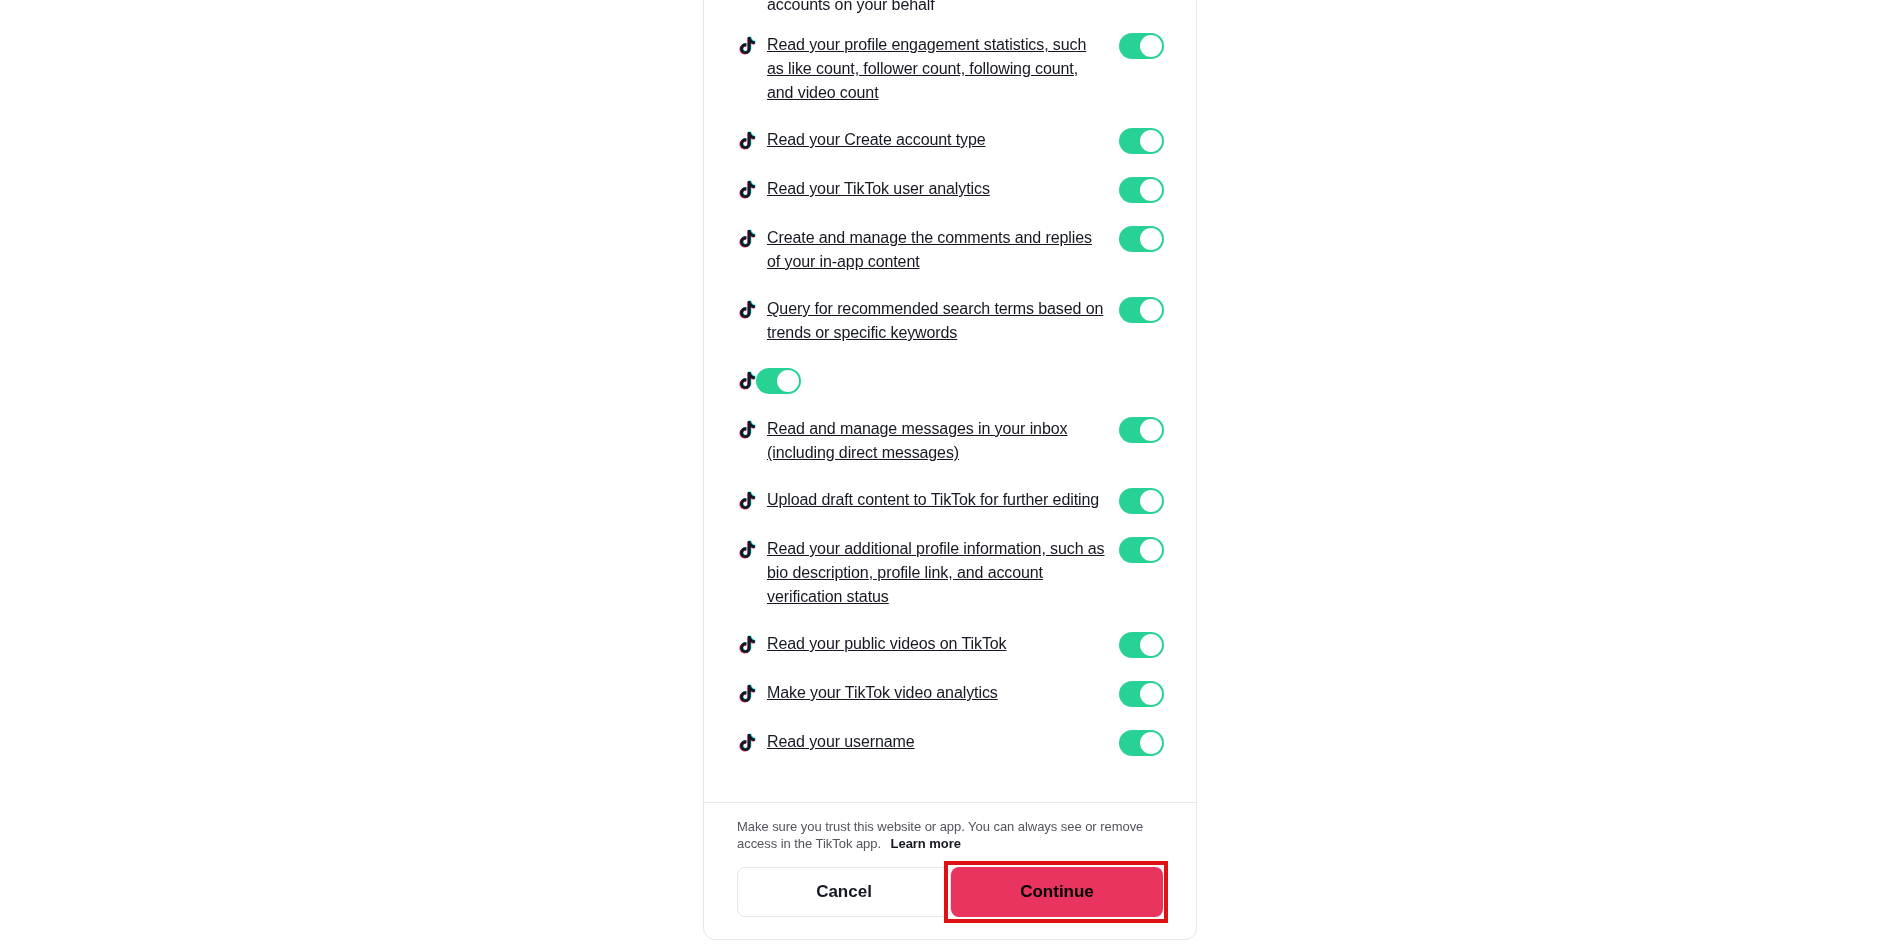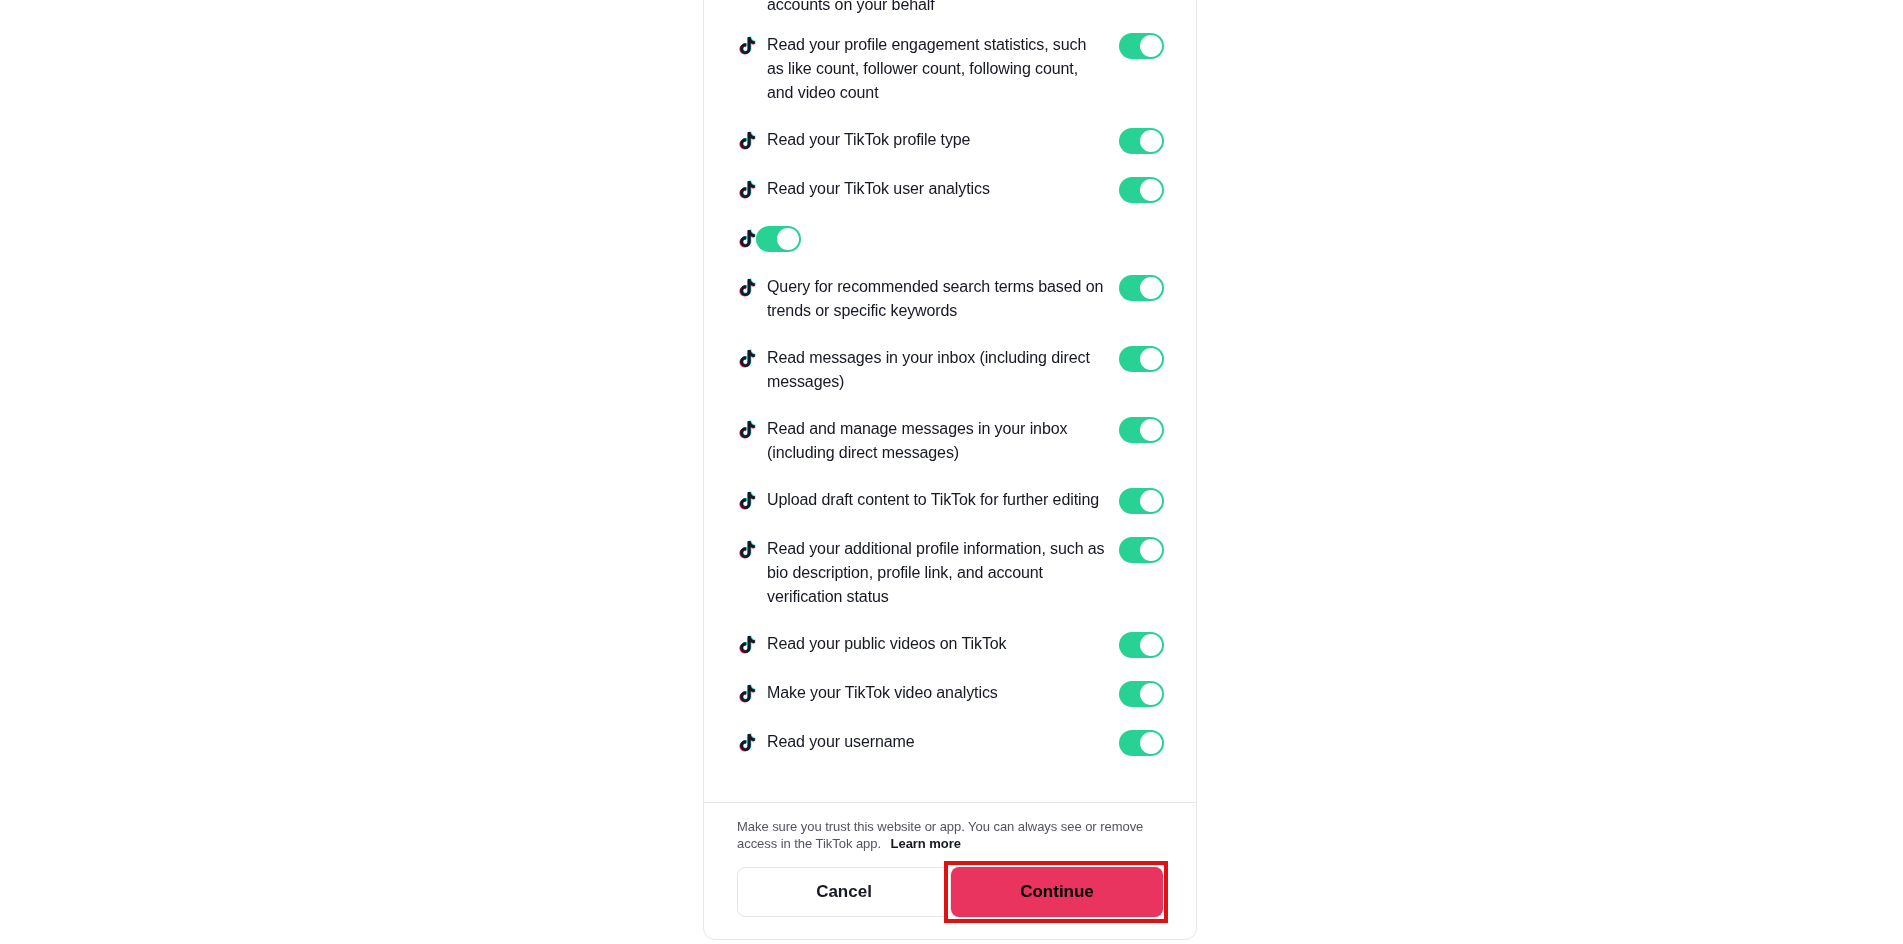--- a/index.html
+++ b/index.html
@@ -56,20 +56,21 @@
 
   .perm-label {
     flex: 1;
     margin-left: 11px;
     margin-right: 12px;
     font-size: 16px;
     line-height: 24px;
     color: #161823;
     letter-spacing: -0.1px;
     max-width: 340px;
+    text-decoration: underline;
   }
 
   .toggle {
     flex: 0 0 45px;
     width: 45px;
     height: 26px;
     border-radius: 13px;
     background: #27d294;
     position: relative;
     margin-top: 0;
@@ -170,21 +171,21 @@
         <div class="perm-row">
     <span class="tiktok-icon">
       <svg viewBox="0 0 24 24" aria-hidden="true">
         <g>
           <path fill="#25f4ee" transform="translate(1,-0.6)" d="M12.525.02c1.31-.02 2.61-.01 3.91-.02.08 1.53.63 3.09 1.75 4.17 1.12 1.11 2.7 1.62 4.24 1.79v4.03c-1.44-.05-2.89-.35-4.2-.97-.57-.26-1.1-.59-1.62-.93-.01 2.92.01 5.84-.02 8.75-.08 1.4-.54 2.79-1.35 3.94-1.31 1.92-3.58 3.17-5.91 3.21-1.43.08-2.86-.31-4.08-1.03-2.02-1.19-3.44-3.37-3.65-5.71-.02-.5-.03-1-.01-1.49.18-1.9 1.12-3.72 2.58-4.96 1.66-1.44 3.98-2.13 6.15-1.72.02 1.48-.04 2.96-.04 4.44-.99-.32-2.15-.23-3.02.37-.63.41-1.11 1.04-1.36 1.75-.21.51-.15 1.07-.14 1.61.24 1.64 1.82 3.02 3.5 2.87 1.12-.01 2.19-.66 2.77-1.61.19-.33.4-.67.41-1.06.1-1.79.06-3.57.07-5.36.01-4.03-.01-8.05.02-12.07z"></path>
           <path fill="#fe2c55" transform="translate(-1,0.8)" d="M12.525.02c1.31-.02 2.61-.01 3.91-.02.08 1.53.63 3.09 1.75 4.17 1.12 1.11 2.7 1.62 4.24 1.79v4.03c-1.44-.05-2.89-.35-4.2-.97-.57-.26-1.1-.59-1.62-.93-.01 2.92.01 5.84-.02 8.75-.08 1.4-.54 2.79-1.35 3.94-1.31 1.92-3.58 3.17-5.91 3.21-1.43.08-2.86-.31-4.08-1.03-2.02-1.19-3.44-3.37-3.65-5.71-.02-.5-.03-1-.01-1.49.18-1.9 1.12-3.72 2.58-4.96 1.66-1.44 3.98-2.13 6.15-1.72.02 1.48-.04 2.96-.04 4.44-.99-.32-2.15-.23-3.02.37-.63.41-1.11 1.04-1.36 1.75-.21.51-.15 1.07-.14 1.61.24 1.64 1.82 3.02 3.5 2.87 1.12-.01 2.19-.66 2.77-1.61.19-.33.4-.67.41-1.06.1-1.79.06-3.57.07-5.36.01-4.03-.01-8.05.02-12.07z"></path>
           <path fill="#161823" d="M12.525.02c1.31-.02 2.61-.01 3.91-.02.08 1.53.63 3.09 1.75 4.17 1.12 1.11 2.7 1.62 4.24 1.79v4.03c-1.44-.05-2.89-.35-4.2-.97-.57-.26-1.1-.59-1.62-.93-.01 2.92.01 5.84-.02 8.75-.08 1.4-.54 2.79-1.35 3.94-1.31 1.92-3.58 3.17-5.91 3.21-1.43.08-2.86-.31-4.08-1.03-2.02-1.19-3.44-3.37-3.65-5.71-.02-.5-.03-1-.01-1.49.18-1.9 1.12-3.72 2.58-4.96 1.66-1.44 3.98-2.13 6.15-1.72.02 1.48-.04 2.96-.04 4.44-.99-.32-2.15-.23-3.02.37-.63.41-1.11 1.04-1.36 1.75-.21.51-.15 1.07-.14 1.61.24 1.64 1.82 3.02 3.5 2.87 1.12-.01 2.19-.66 2.77-1.61.19-.33.4-.67.41-1.06.1-1.79.06-3.57.07-5.36.01-4.03-.01-8.05.02-12.07z"></path>
         </g>
       </svg>
     </span>
-    <span class="perm-label">Read your TikTok profile type</span>
+    <span class="perm-label">Read your Create account type</span>
     <span class="toggle">
       <span class="knob"></span>
     </span>
   </div>
         <div class="perm-row">
     <span class="tiktok-icon">
       <svg viewBox="0 0 24 24" aria-hidden="true">
         <g>
           <path fill="#25f4ee" transform="translate(1,-0.6)" d="M12.525.02c1.31-.02 2.61-.01 3.91-.02.08 1.53.63 3.09 1.75 4.17 1.12 1.11 2.7 1.62 4.24 1.79v4.03c-1.44-.05-2.89-.35-4.2-.97-.57-.26-1.1-.59-1.62-.93-.01 2.92.01 5.84-.02 8.75-.08 1.4-.54 2.79-1.35 3.94-1.31 1.92-3.58 3.17-5.91 3.21-1.43.08-2.86-.31-4.08-1.03-2.02-1.19-3.44-3.37-3.65-5.71-.02-.5-.03-1-.01-1.49.18-1.9 1.12-3.72 2.58-4.96 1.66-1.44 3.98-2.13 6.15-1.72.02 1.48-.04 2.96-.04 4.44-.99-.32-2.15-.23-3.02.37-.63.41-1.11 1.04-1.36 1.75-.21.51-.15 1.07-.14 1.61.24 1.64 1.82 3.02 3.5 2.87 1.12-.01 2.19-.66 2.77-1.61.19-.33.4-.67.41-1.06.1-1.79.06-3.57.07-5.36.01-4.03-.01-8.05.02-12.07z"></path>
           <path fill="#fe2c55" transform="translate(-1,0.8)" d="M12.525.02c1.31-.02 2.61-.01 3.91-.02.08 1.53.63 3.09 1.75 4.17 1.12 1.11 2.7 1.62 4.24 1.79v4.03c-1.44-.05-2.89-.35-4.2-.97-.57-.26-1.1-.59-1.62-.93-.01 2.92.01 5.84-.02 8.75-.08 1.4-.54 2.79-1.35 3.94-1.31 1.92-3.58 3.17-5.91 3.21-1.43.08-2.86-.31-4.08-1.03-2.02-1.19-3.44-3.37-3.65-5.71-.02-.5-.03-1-.01-1.49.18-1.9 1.12-3.72 2.58-4.96 1.66-1.44 3.98-2.13 6.15-1.72.02 1.48-.04 2.96-.04 4.44-.99-.32-2.15-.23-3.02.37-.63.41-1.11 1.04-1.36 1.75-.21.51-.15 1.07-.14 1.61.24 1.64 1.82 3.02 3.5 2.87 1.12-.01 2.19-.66 2.77-1.61.19-.33.4-.67.41-1.06.1-1.79.06-3.57.07-5.36.01-4.03-.01-8.05.02-12.07z"></path>
@@ -200,20 +201,21 @@
         <div class="perm-row">
     <span class="tiktok-icon">
       <svg viewBox="0 0 24 24" aria-hidden="true">
         <g>
           <path fill="#25f4ee" transform="translate(1,-0.6)" d="M12.525.02c1.31-.02 2.61-.01 3.91-.02.08 1.53.63 3.09 1.75 4.17 1.12 1.11 2.7 1.62 4.24 1.79v4.03c-1.44-.05-2.89-.35-4.2-.97-.57-.26-1.1-.59-1.62-.93-.01 2.92.01 5.84-.02 8.75-.08 1.4-.54 2.79-1.35 3.94-1.31 1.92-3.58 3.17-5.91 3.21-1.43.08-2.86-.31-4.08-1.03-2.02-1.19-3.44-3.37-3.65-5.71-.02-.5-.03-1-.01-1.49.18-1.9 1.12-3.72 2.58-4.96 1.66-1.44 3.98-2.13 6.15-1.72.02 1.48-.04 2.96-.04 4.44-.99-.32-2.15-.23-3.02.37-.63.41-1.11 1.04-1.36 1.75-.21.51-.15 1.07-.14 1.61.24 1.64 1.82 3.02 3.5 2.87 1.12-.01 2.19-.66 2.77-1.61.19-.33.4-.67.41-1.06.1-1.79.06-3.57.07-5.36.01-4.03-.01-8.05.02-12.07z"></path>
           <path fill="#fe2c55" transform="translate(-1,0.8)" d="M12.525.02c1.31-.02 2.61-.01 3.91-.02.08 1.53.63 3.09 1.75 4.17 1.12 1.11 2.7 1.62 4.24 1.79v4.03c-1.44-.05-2.89-.35-4.2-.97-.57-.26-1.1-.59-1.62-.93-.01 2.92.01 5.84-.02 8.75-.08 1.4-.54 2.79-1.35 3.94-1.31 1.92-3.58 3.17-5.91 3.21-1.43.08-2.86-.31-4.08-1.03-2.02-1.19-3.44-3.37-3.65-5.71-.02-.5-.03-1-.01-1.49.18-1.9 1.12-3.72 2.58-4.96 1.66-1.44 3.98-2.13 6.15-1.72.02 1.48-.04 2.96-.04 4.44-.99-.32-2.15-.23-3.02.37-.63.41-1.11 1.04-1.36 1.75-.21.51-.15 1.07-.14 1.61.24 1.64 1.82 3.02 3.5 2.87 1.12-.01 2.19-.66 2.77-1.61.19-.33.4-.67.41-1.06.1-1.79.06-3.57.07-5.36.01-4.03-.01-8.05.02-12.07z"></path>
           <path fill="#161823" d="M12.525.02c1.31-.02 2.61-.01 3.91-.02.08 1.53.63 3.09 1.75 4.17 1.12 1.11 2.7 1.62 4.24 1.79v4.03c-1.44-.05-2.89-.35-4.2-.97-.57-.26-1.1-.59-1.62-.93-.01 2.92.01 5.84-.02 8.75-.08 1.4-.54 2.79-1.35 3.94-1.31 1.92-3.58 3.17-5.91 3.21-1.43.08-2.86-.31-4.08-1.03-2.02-1.19-3.44-3.37-3.65-5.71-.02-.5-.03-1-.01-1.49.18-1.9 1.12-3.72 2.58-4.96 1.66-1.44 3.98-2.13 6.15-1.72.02 1.48-.04 2.96-.04 4.44-.99-.32-2.15-.23-3.02.37-.63.41-1.11 1.04-1.36 1.75-.21.51-.15 1.07-.14 1.61.24 1.64 1.82 3.02 3.5 2.87 1.12-.01 2.19-.66 2.77-1.61.19-.33.4-.67.41-1.06.1-1.79.06-3.57.07-5.36.01-4.03-.01-8.05.02-12.07z"></path>
         </g>
       </svg>
     </span>
+    <span class="perm-label">Create and manage the comments and replies of your in-app content</span>
     <span class="toggle">
       <span class="knob"></span>
     </span>
   </div>
         <div class="perm-row">
     <span class="tiktok-icon">
       <svg viewBox="0 0 24 24" aria-hidden="true">
         <g>
           <path fill="#25f4ee" transform="translate(1,-0.6)" d="M12.525.02c1.31-.02 2.61-.01 3.91-.02.08 1.53.63 3.09 1.75 4.17 1.12 1.11 2.7 1.62 4.24 1.79v4.03c-1.44-.05-2.89-.35-4.2-.97-.57-.26-1.1-.59-1.62-.93-.01 2.92.01 5.84-.02 8.75-.08 1.4-.54 2.79-1.35 3.94-1.31 1.92-3.58 3.17-5.91 3.21-1.43.08-2.86-.31-4.08-1.03-2.02-1.19-3.44-3.37-3.65-5.71-.02-.5-.03-1-.01-1.49.18-1.9 1.12-3.72 2.58-4.96 1.66-1.44 3.98-2.13 6.15-1.72.02 1.48-.04 2.96-.04 4.44-.99-.32-2.15-.23-3.02.37-.63.41-1.11 1.04-1.36 1.75-.21.51-.15 1.07-.14 1.61.24 1.64 1.82 3.02 3.5 2.87 1.12-.01 2.19-.66 2.77-1.61.19-.33.4-.67.41-1.06.1-1.79.06-3.57.07-5.36.01-4.03-.01-8.05.02-12.07z"></path>
           <path fill="#fe2c55" transform="translate(-1,0.8)" d="M12.525.02c1.31-.02 2.61-.01 3.91-.02.08 1.53.63 3.09 1.75 4.17 1.12 1.11 2.7 1.62 4.24 1.79v4.03c-1.44-.05-2.89-.35-4.2-.97-.57-.26-1.1-.59-1.62-.93-.01 2.92.01 5.84-.02 8.75-.08 1.4-.54 2.79-1.35 3.94-1.31 1.92-3.58 3.17-5.91 3.21-1.43.08-2.86-.31-4.08-1.03-2.02-1.19-3.44-3.37-3.65-5.71-.02-.5-.03-1-.01-1.49.18-1.9 1.12-3.72 2.58-4.96 1.66-1.44 3.98-2.13 6.15-1.72.02 1.48-.04 2.96-.04 4.44-.99-.32-2.15-.23-3.02.37-.63.41-1.11 1.04-1.36 1.75-.21.51-.15 1.07-.14 1.61.24 1.64 1.82 3.02 3.5 2.87 1.12-.01 2.19-.66 2.77-1.61.19-.33.4-.67.41-1.06.1-1.79.06-3.57.07-5.36.01-4.03-.01-8.05.02-12.07z"></path>
@@ -229,21 +231,20 @@
         <div class="perm-row">
     <span class="tiktok-icon">
       <svg viewBox="0 0 24 24" aria-hidden="true">
         <g>
           <path fill="#25f4ee" transform="translate(1,-0.6)" d="M12.525.02c1.31-.02 2.61-.01 3.91-.02.08 1.53.63 3.09 1.75 4.17 1.12 1.11 2.7 1.62 4.24 1.79v4.03c-1.44-.05-2.89-.35-4.2-.97-.57-.26-1.1-.59-1.62-.93-.01 2.92.01 5.84-.02 8.75-.08 1.4-.54 2.79-1.35 3.94-1.31 1.92-3.58 3.17-5.91 3.21-1.43.08-2.86-.31-4.08-1.03-2.02-1.19-3.44-3.37-3.65-5.71-.02-.5-.03-1-.01-1.49.18-1.9 1.12-3.72 2.58-4.96 1.66-1.44 3.98-2.13 6.15-1.72.02 1.48-.04 2.96-.04 4.44-.99-.32-2.15-.23-3.02.37-.63.41-1.11 1.04-1.36 1.75-.21.51-.15 1.07-.14 1.61.24 1.64 1.82 3.02 3.5 2.87 1.12-.01 2.19-.66 2.77-1.61.19-.33.4-.67.41-1.06.1-1.79.06-3.57.07-5.36.01-4.03-.01-8.05.02-12.07z"></path>
           <path fill="#fe2c55" transform="translate(-1,0.8)" d="M12.525.02c1.31-.02 2.61-.01 3.91-.02.08 1.53.63 3.09 1.75 4.17 1.12 1.11 2.7 1.62 4.24 1.79v4.03c-1.44-.05-2.89-.35-4.2-.97-.57-.26-1.1-.59-1.62-.93-.01 2.92.01 5.84-.02 8.75-.08 1.4-.54 2.79-1.35 3.94-1.31 1.92-3.58 3.17-5.91 3.21-1.43.08-2.86-.31-4.08-1.03-2.02-1.19-3.44-3.37-3.65-5.71-.02-.5-.03-1-.01-1.49.18-1.9 1.12-3.72 2.58-4.96 1.66-1.44 3.98-2.13 6.15-1.72.02 1.48-.04 2.96-.04 4.44-.99-.32-2.15-.23-3.02.37-.63.41-1.11 1.04-1.36 1.75-.21.51-.15 1.07-.14 1.61.24 1.64 1.82 3.02 3.5 2.87 1.12-.01 2.19-.66 2.77-1.61.19-.33.4-.67.41-1.06.1-1.79.06-3.57.07-5.36.01-4.03-.01-8.05.02-12.07z"></path>
           <path fill="#161823" d="M12.525.02c1.31-.02 2.61-.01 3.91-.02.08 1.53.63 3.09 1.75 4.17 1.12 1.11 2.7 1.62 4.24 1.79v4.03c-1.44-.05-2.89-.35-4.2-.97-.57-.26-1.1-.59-1.62-.93-.01 2.92.01 5.84-.02 8.75-.08 1.4-.54 2.79-1.35 3.94-1.31 1.92-3.58 3.17-5.91 3.21-1.43.08-2.86-.31-4.08-1.03-2.02-1.19-3.44-3.37-3.65-5.71-.02-.5-.03-1-.01-1.49.18-1.9 1.12-3.72 2.58-4.96 1.66-1.44 3.98-2.13 6.15-1.72.02 1.48-.04 2.96-.04 4.44-.99-.32-2.15-.23-3.02.37-.63.41-1.11 1.04-1.36 1.75-.21.51-.15 1.07-.14 1.61.24 1.64 1.82 3.02 3.5 2.87 1.12-.01 2.19-.66 2.77-1.61.19-.33.4-.67.41-1.06.1-1.79.06-3.57.07-5.36.01-4.03-.01-8.05.02-12.07z"></path>
         </g>
       </svg>
     </span>
-    <span class="perm-label">Read messages in your inbox (including direct messages)</span>
     <span class="toggle">
       <span class="knob"></span>
     </span>
   </div>
         <div class="perm-row">
     <span class="tiktok-icon">
       <svg viewBox="0 0 24 24" aria-hidden="true">
         <g>
           <path fill="#25f4ee" transform="translate(1,-0.6)" d="M12.525.02c1.31-.02 2.61-.01 3.91-.02.08 1.53.63 3.09 1.75 4.17 1.12 1.11 2.7 1.62 4.24 1.79v4.03c-1.44-.05-2.89-.35-4.2-.97-.57-.26-1.1-.59-1.62-.93-.01 2.92.01 5.84-.02 8.75-.08 1.4-.54 2.79-1.35 3.94-1.31 1.92-3.58 3.17-5.91 3.21-1.43.08-2.86-.31-4.08-1.03-2.02-1.19-3.44-3.37-3.65-5.71-.02-.5-.03-1-.01-1.49.18-1.9 1.12-3.72 2.58-4.96 1.66-1.44 3.98-2.13 6.15-1.72.02 1.48-.04 2.96-.04 4.44-.99-.32-2.15-.23-3.02.37-.63.41-1.11 1.04-1.36 1.75-.21.51-.15 1.07-.14 1.61.24 1.64 1.82 3.02 3.5 2.87 1.12-.01 2.19-.66 2.77-1.61.19-.33.4-.67.41-1.06.1-1.79.06-3.57.07-5.36.01-4.03-.01-8.05.02-12.07z"></path>
           <path fill="#fe2c55" transform="translate(-1,0.8)" d="M12.525.02c1.31-.02 2.61-.01 3.91-.02.08 1.53.63 3.09 1.75 4.17 1.12 1.11 2.7 1.62 4.24 1.79v4.03c-1.44-.05-2.89-.35-4.2-.97-.57-.26-1.1-.59-1.62-.93-.01 2.92.01 5.84-.02 8.75-.08 1.4-.54 2.79-1.35 3.94-1.31 1.92-3.58 3.17-5.91 3.21-1.43.08-2.86-.31-4.08-1.03-2.02-1.19-3.44-3.37-3.65-5.71-.02-.5-.03-1-.01-1.49.18-1.9 1.12-3.72 2.58-4.96 1.66-1.44 3.98-2.13 6.15-1.72.02 1.48-.04 2.96-.04 4.44-.99-.32-2.15-.23-3.02.37-.63.41-1.11 1.04-1.36 1.75-.21.51-.15 1.07-.14 1.61.24 1.64 1.82 3.02 3.5 2.87 1.12-.01 2.19-.66 2.77-1.61.19-.33.4-.67.41-1.06.1-1.79.06-3.57.07-5.36.01-4.03-.01-8.05.02-12.07z"></path>

